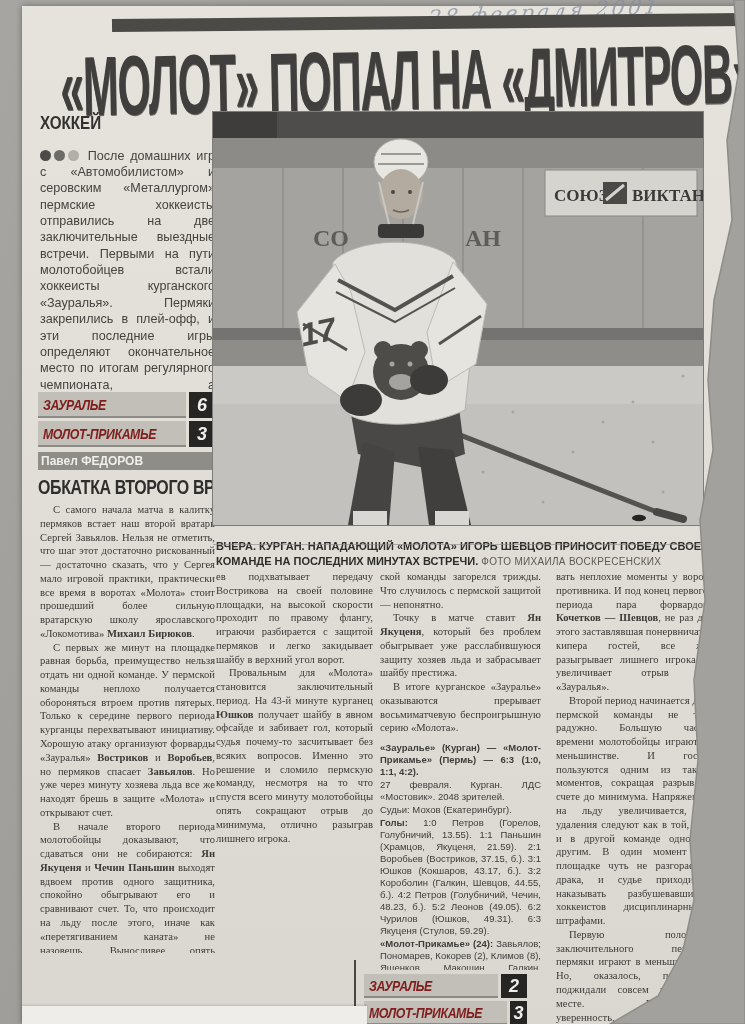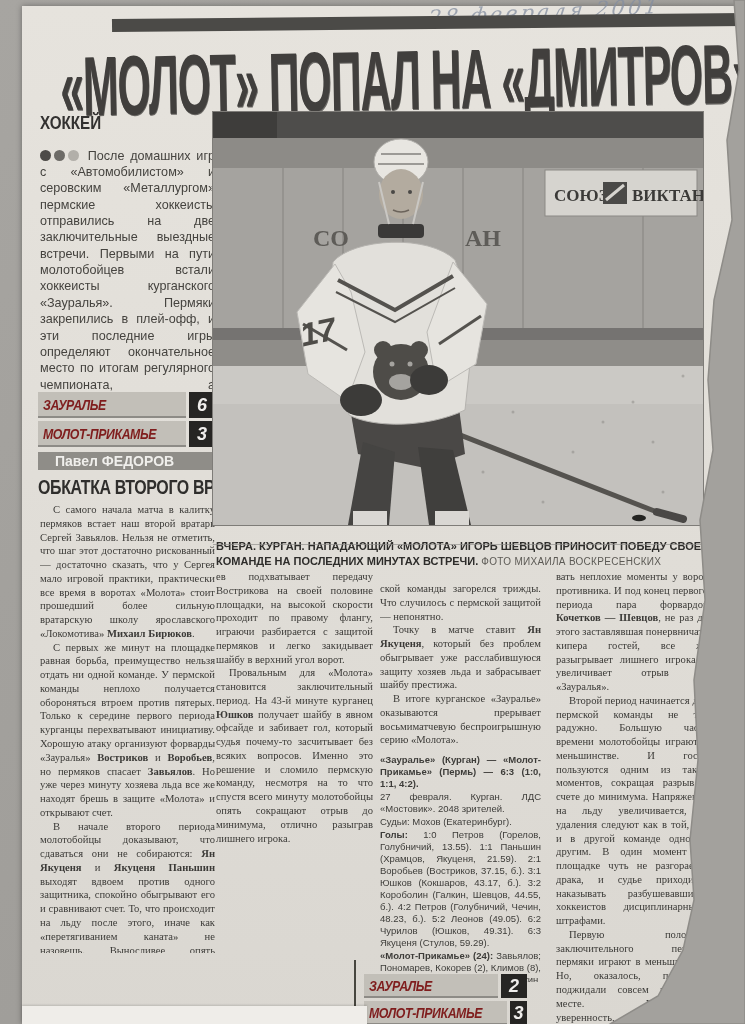--- a/index.html
+++ b/index.html
@@ -37,21 +37,21 @@
   .scorebox{position:absolute;}
   .score-row{display:flex;align-items:stretch;margin-bottom:3px;height:26px;}
   .score-team{flex:1;background:#c2bfb8;color:#7f1d1d;font-weight:bold;font-style:italic;
               font-size:15px;display:flex;align-items:center;padding-left:5px;
               letter-spacing:-0.5px;border-bottom:2px solid #8d8b86;}
   .score-team span{display:inline-block;transform:scaleX(.82);transform-origin:0 50%;white-space:nowrap;}
   .score-num{width:26px;background:#262523;color:#efedeb;font-weight:bold;font-style:italic;
              font-size:18px;display:flex;align-items:center;justify-content:center;margin-left:3px;}
   
   .byline{position:absolute;left:38px;top:452px;width:176px;height:18px;background:#8f8d88;
-          color:#f0efec;font-weight:bold;font-size:14px;line-height:18px;padding-left:17px;
+          color:#f0efec;font-weight:bold;font-size:12px;line-height:18px;padding-left:3px;
           box-sizing:border-box;}
   
   .subhead{position:absolute;left:38px;top:475px;font-weight:bold;font-size:21px;color:#2f2e2c;
            transform:scaleX(0.76);transform-origin:0 0;white-space:nowrap;letter-spacing:-0.5px;}
   
   .bodycol{position:absolute;overflow:hidden;font-family:"Liberation Serif",serif;
            font-size:10.6px;line-height:1.3;color:#3b3a37;text-align:justify;}
   .bodycol p{margin:0;text-indent:13px;}
   .stats{font-family:"Liberation Sans",sans-serif;font-size:9.5px;line-height:1.26;
          color:#3d3c39;margin-top:7px;}
@@ -106,21 +106,21 @@
     </div>
   </div>
 
   <div class="byline">Павел ФЕДОРОВ</div>
 
   <div class="subhead">ОБКАТКА ВТОРОГО ВРАТАРЯ</div>
 
   <div class="bodycol" style="left:40px;top:503px;width:175px;height:450px;">
     <p>С самого начала матча в калитку пермяков встает наш второй вратарь Сергей Завьялов. Нельзя не отметить, что шаг этот достаточно рискованный — достаточно сказать, что у Сергея мало игровой практики, практически все время в воротах «Молота» стоит прошедший более сильную вратарскую школу ярославского «Локомотива» <b>Михаил Бирюков</b>.</p>
     <p>С первых же минут на площадке равная борьба, преимущество нельзя отдать ни одной команде. У пермской команды неплохо получается обороняться втроем против пятерых. Только к середине первого периода курганцы перехватывают инициативу. Хорошую атаку организуют форварды «Зауралья» <b>Востриков</b> и <b>Воробьев</b>, но пермяков спасает <b>Завьялов</b>. Но уже через минуту хозяева льда все же находят брешь в защите «Молота» и открывают счет.</p>
-    <p>В начале второго периода молотобойцы доказывают, что сдаваться они не собираются: <b>Ян Якуценя</b> и <b>Якуценя Паньшин</b> выходят вдвоем против одного защитника, спокойно обыгрывают его и сравнивают счет. То, что происходит на льду после этого, иначе как «перетягиванием каната» не назовешь. Выносливее опять оказываются зауральцы — </p>
+    <p>В начале второго периода молотобойцы доказывают, что сдаваться они не собираются: <b>Ян Якуценя</b> и <b>Чечин Паньшин</b> выходят вдвоем против одного защитника, спокойно обыгрывают его и сравнивают счет. То, что происходит на льду после этого, иначе как «перетягиванием каната» не назовешь. Выносливее опять оказываются зауральцы — </p>
   </div>
 
   <div class="photo">
     <svg viewBox="0 0 490 413" width="490" height="413" xmlns="http://www.w3.org/2000/svg">
       <rect width="490" height="413" fill="#aeaca8"></rect>
       <rect width="490" height="26" fill="#4e4d4b"></rect>
       <rect x="0" y="0" width="64" height="26" fill="#3e3d3b"></rect>
       <rect y="26" width="490" height="30" fill="#8d8b87"></rect>
       <rect y="56" width="490" height="160" fill="#a5a39f"></rect>
       <g stroke="#8b8985" stroke-width="2" opacity="0.6">
@@ -203,21 +203,21 @@
     <span class="credit">ФОТО МИХАИЛА ВОСКРЕСЕНСКИХ</span>
   </p>
   <div class="caption-rule"></div>
 
   <div class="bodycol" style="left:216px;top:570px;width:157px;height:372px;">
     <p style="text-indent:0;">ев подхватывает передачу Вострикова на своей половине площадки, на высокой скорости проходит по правому флангу, играючи разбирается с защитой пермяков и легко закидывает шайбу в верхний угол ворот.</p>
     <p>Провальным для «Молота» становится заключительный период. На 43-й минуте курганец <b>Юшков</b> получает шайбу в явном офсайде и забивает гол, который судья почему-то засчитывает без всяких вопросов. Именно это решение и сломило пермскую команду, несмотря на то что спустя всего минуту молотобойцы опять сокращают отрыв до минимума, отлично разыграв лишнего игрока.</p>
 
   </div>
 
-  <div class="bodycol" style="left:380px;top:570px;width:161px;height:400px;margin-top:12px;">
+  <div class="bodycol" style="left:380px;top:570px;width:161px;height:400px;">
     <p style="text-indent:0;">ской команды загорелся трижды. Что случилось с пермской защитой — непонятно.</p>
     <p>Точку в матче ставит <b>Ян Якуценя</b>, который без проблем обыгрывает уже расслабившуюся защиту хозяев льда и забрасывает шайбу престижа.</p>
     <p>В итоге курганское «Зауралье» оказываются прерывает восьмиматчевую беспроигрышную серию «Молота».</p>
     <div class="stats">
       <p><b>«Зауралье» (Курган) — «Молот-Прикамье» (Пермь) — 6:3 (1:0, 1:1, 4:2).</b></p>
       <p>27 февраля. Курган. ЛДС «Мостовик». 2048 зрителей.</p>
       <p>Судьи: Мохов (Екатеринбург).</p>
       <p><b>Голы:</b> 1:0 Петров (Горелов, Голубничий, 13.55). 1:1 Паньшин (Храмцов, Якуценя, 21.59). 2:1 Воробьев (Востриков, 37.15, б.). 3:1 Юшков (Кокшаров, 43.17, б.). 3:2 Короболин (Галкин, Шевцов, 44.55, б.). 4:2 Петров (Голубничий, Чечин, 48.23, б.). 5:2 Леонов (49.05). 6:2 Чурилов (Юшков, 49.31). 6:3 Якуценя (Стулов, 59.29).</p>
       <p><b>«Молот-Прикамье» (24):</b> Завьялов; Пономарев, Кокорев (2), Климов (8), Ященков, Макошин, Галкин, Короболин (6), Храмцов (2), Беркутов (4); Кочетков, Фролкин (2), Леденцов, Шевцов, Стулов, Якуценя, Бернатавичюс, Паньшин, Смирнов.</p>
     </div>

